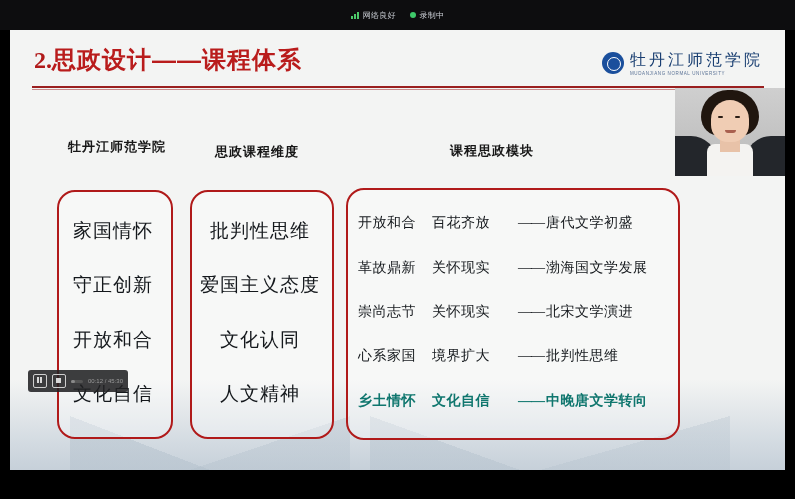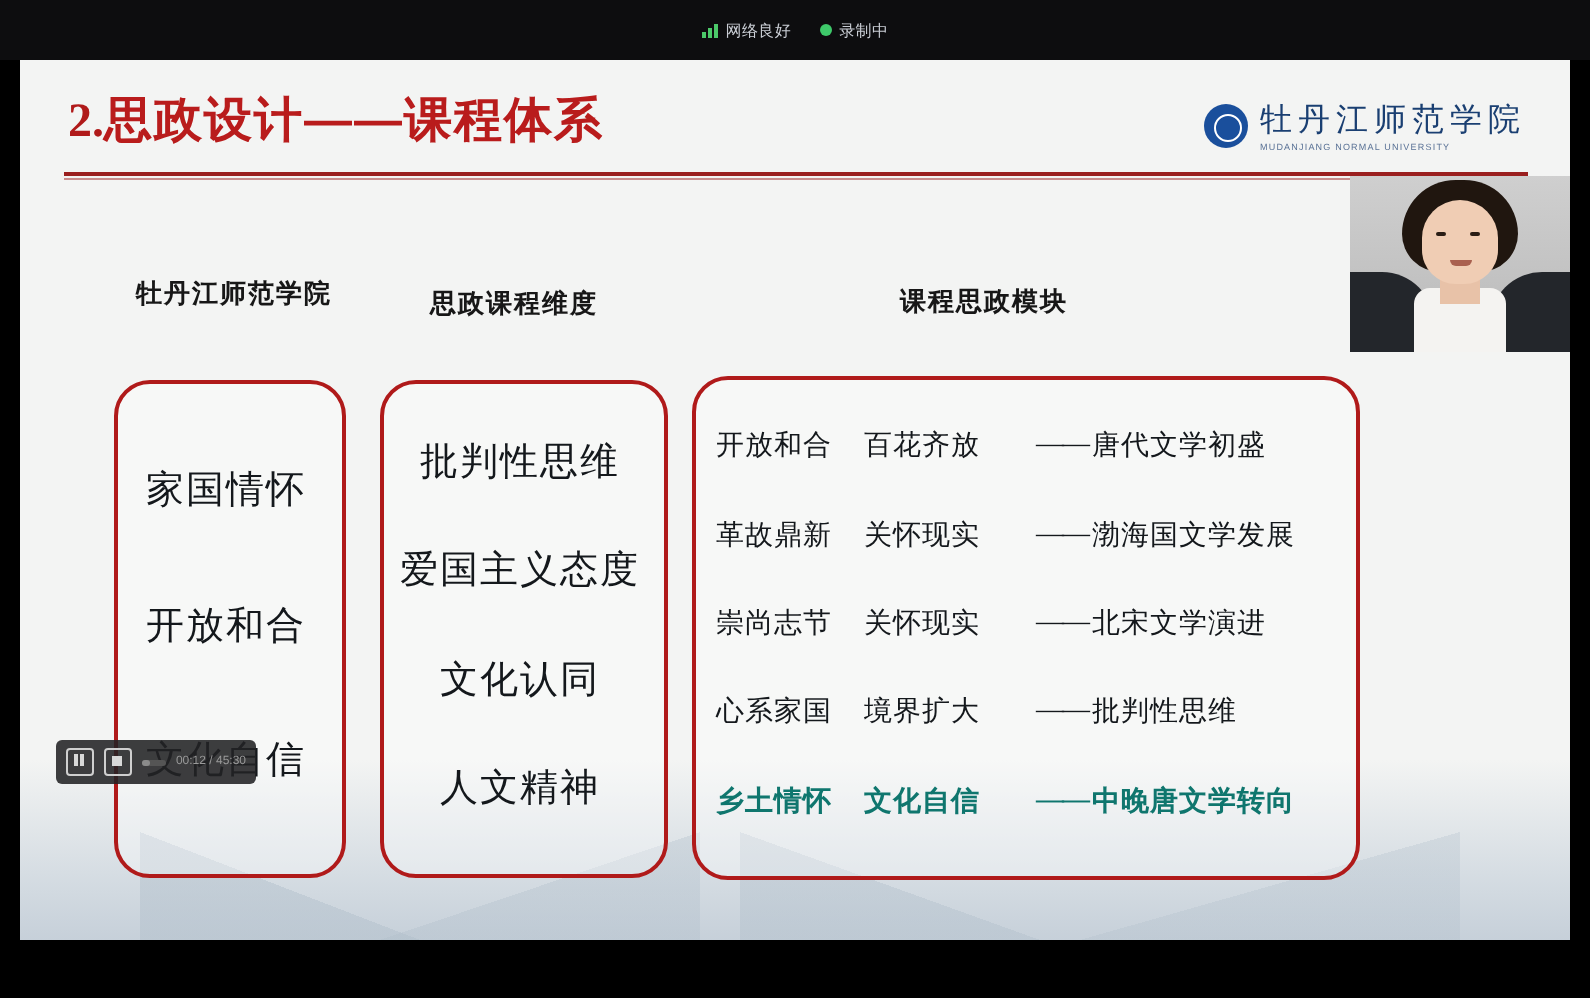--- a/index.html
+++ b/index.html
@@ -416,20 +416,21 @@
     <div class="col-head head-1">牡丹江师范学院</div>
     <div class="col-head head-2">思政课程维度</div>
     <div class="col-head head-3">课程思政模块</div>
 
     <div class="box box-1"></div>
     <div class="box box-2"></div>
     <div class="box box-3"></div>
 
     <div class="col-list col-list-1">
       <div class="term">家国情怀</div>
+      <div class="term">守正创新</div>
       <div class="term">开放和合</div>
       <div class="term">文化自信</div>
     </div>
 
     <div class="col-list col-list-2">
       <div class="term">批判性思维</div>
       <div class="term">爱国主义态度</div>
       <div class="term">文化认同</div>
       <div class="term">人文精神</div>
     </div>

